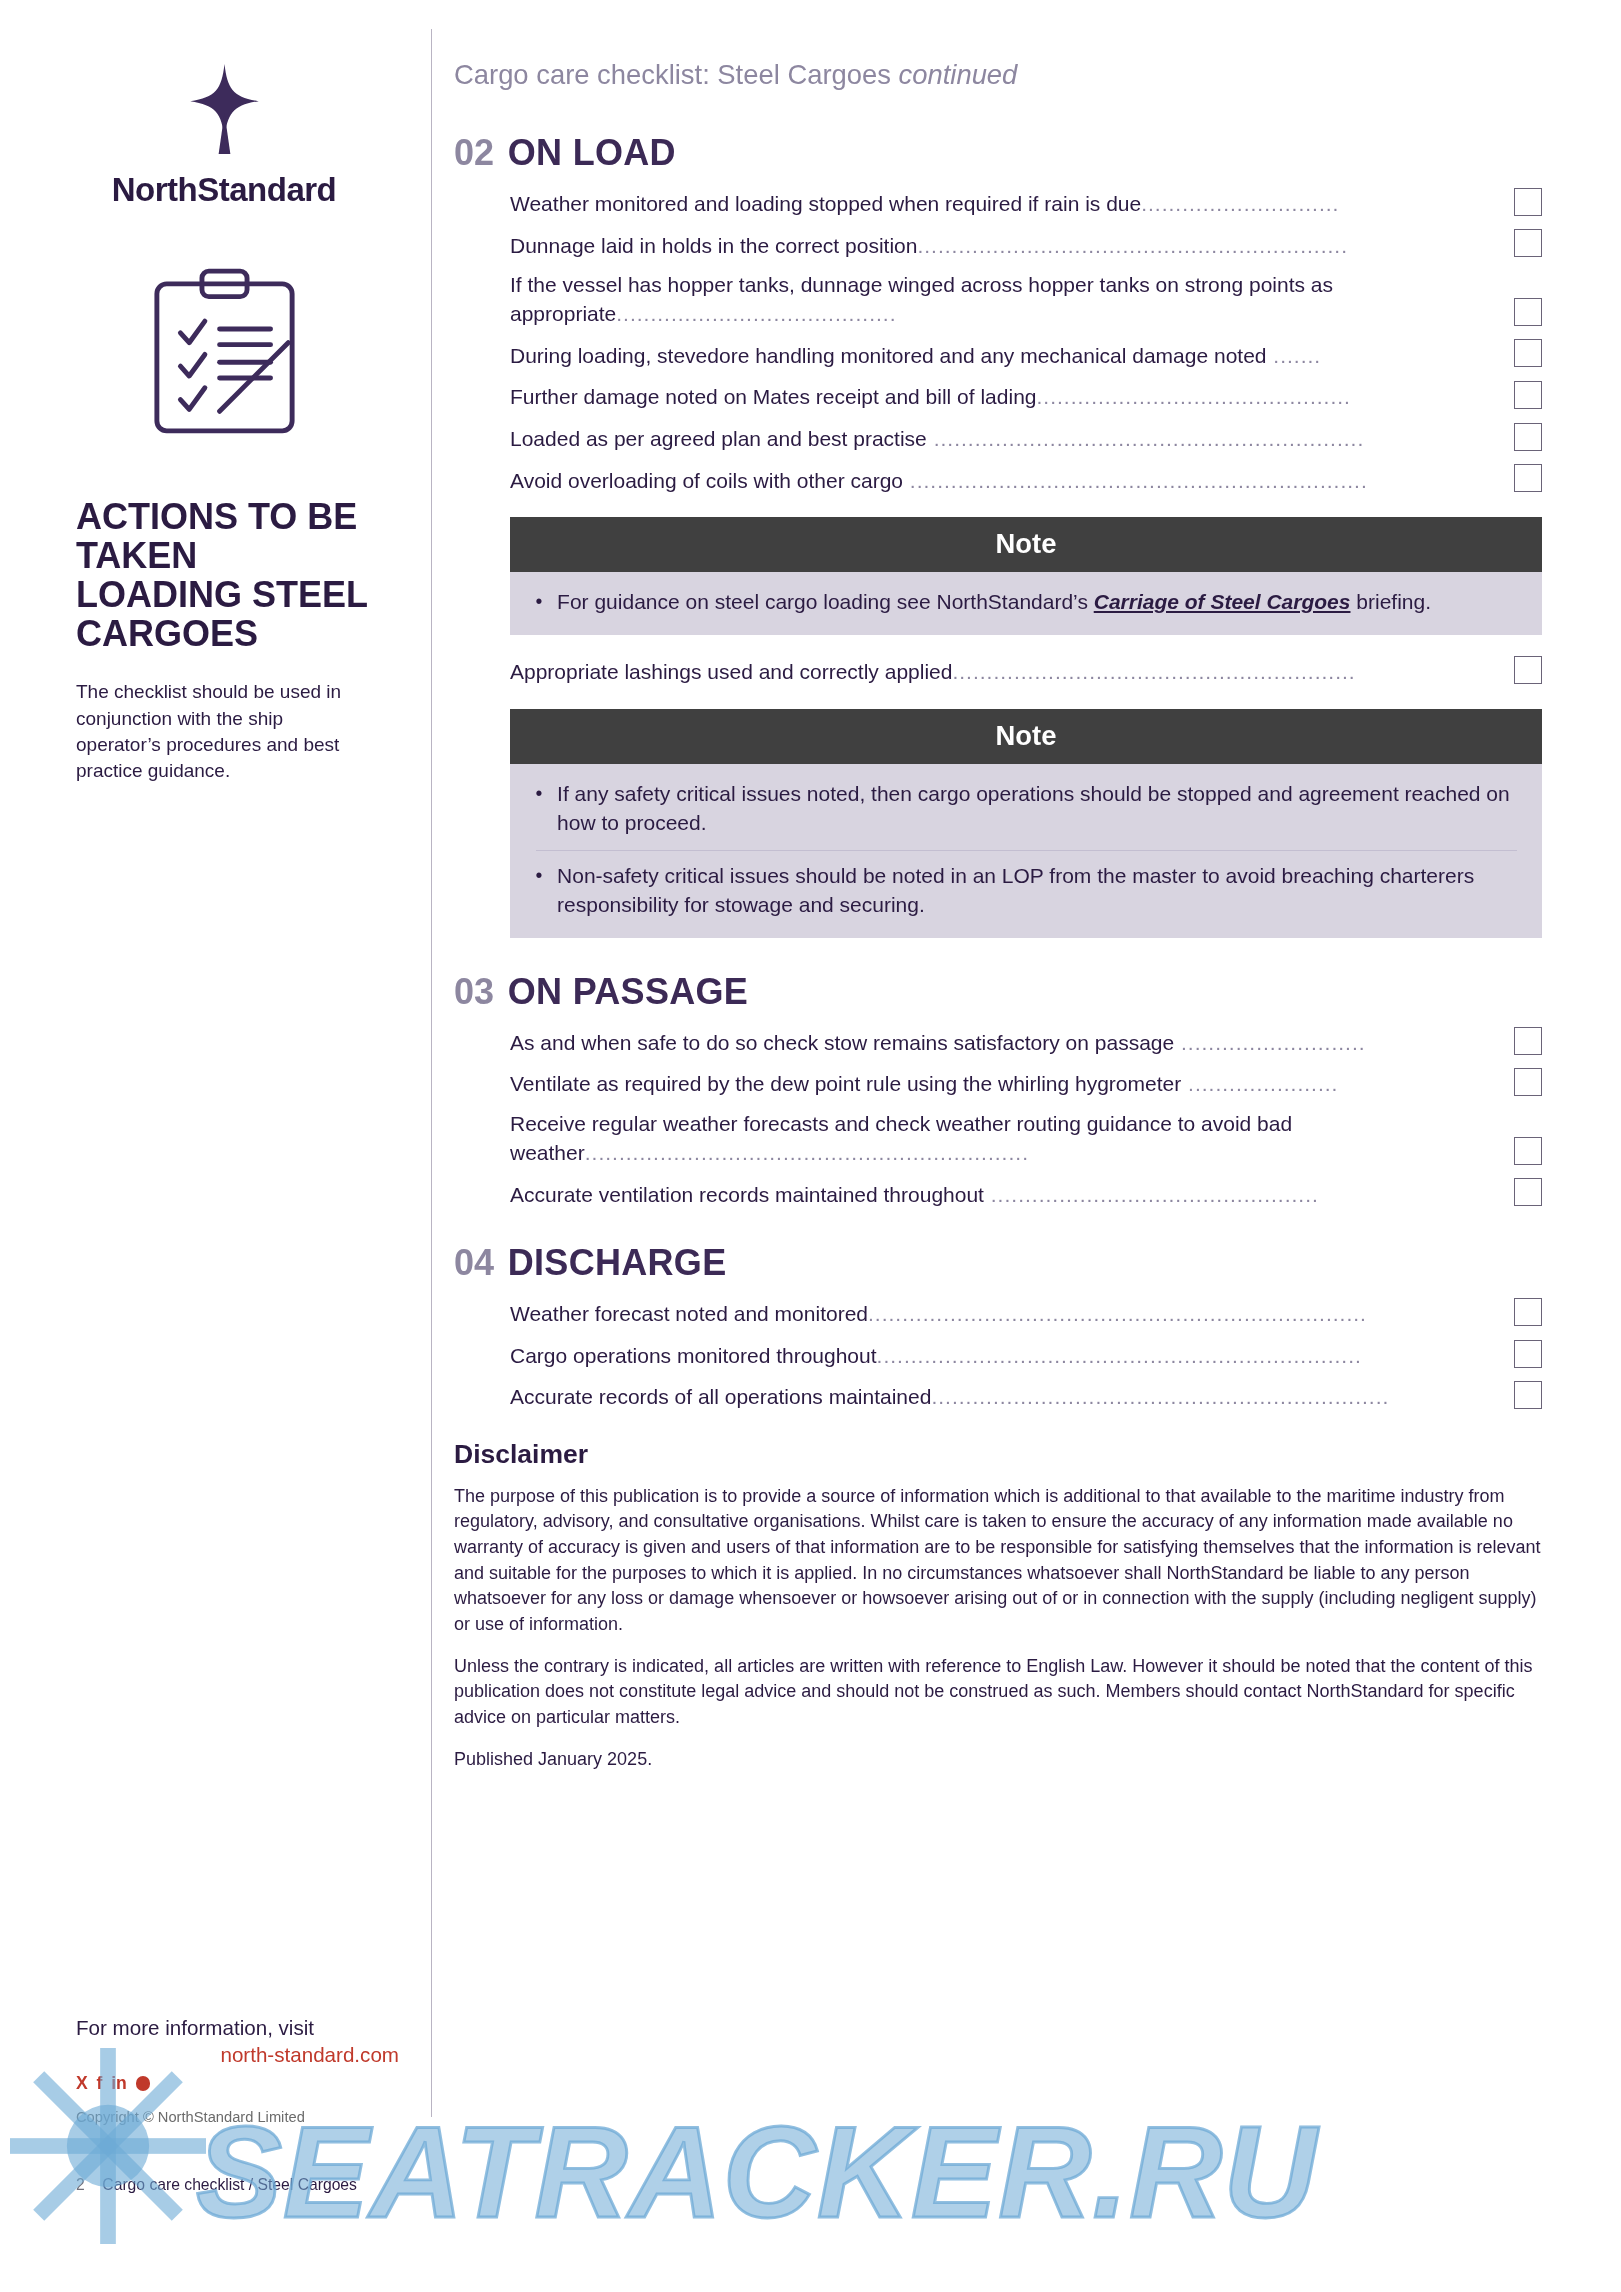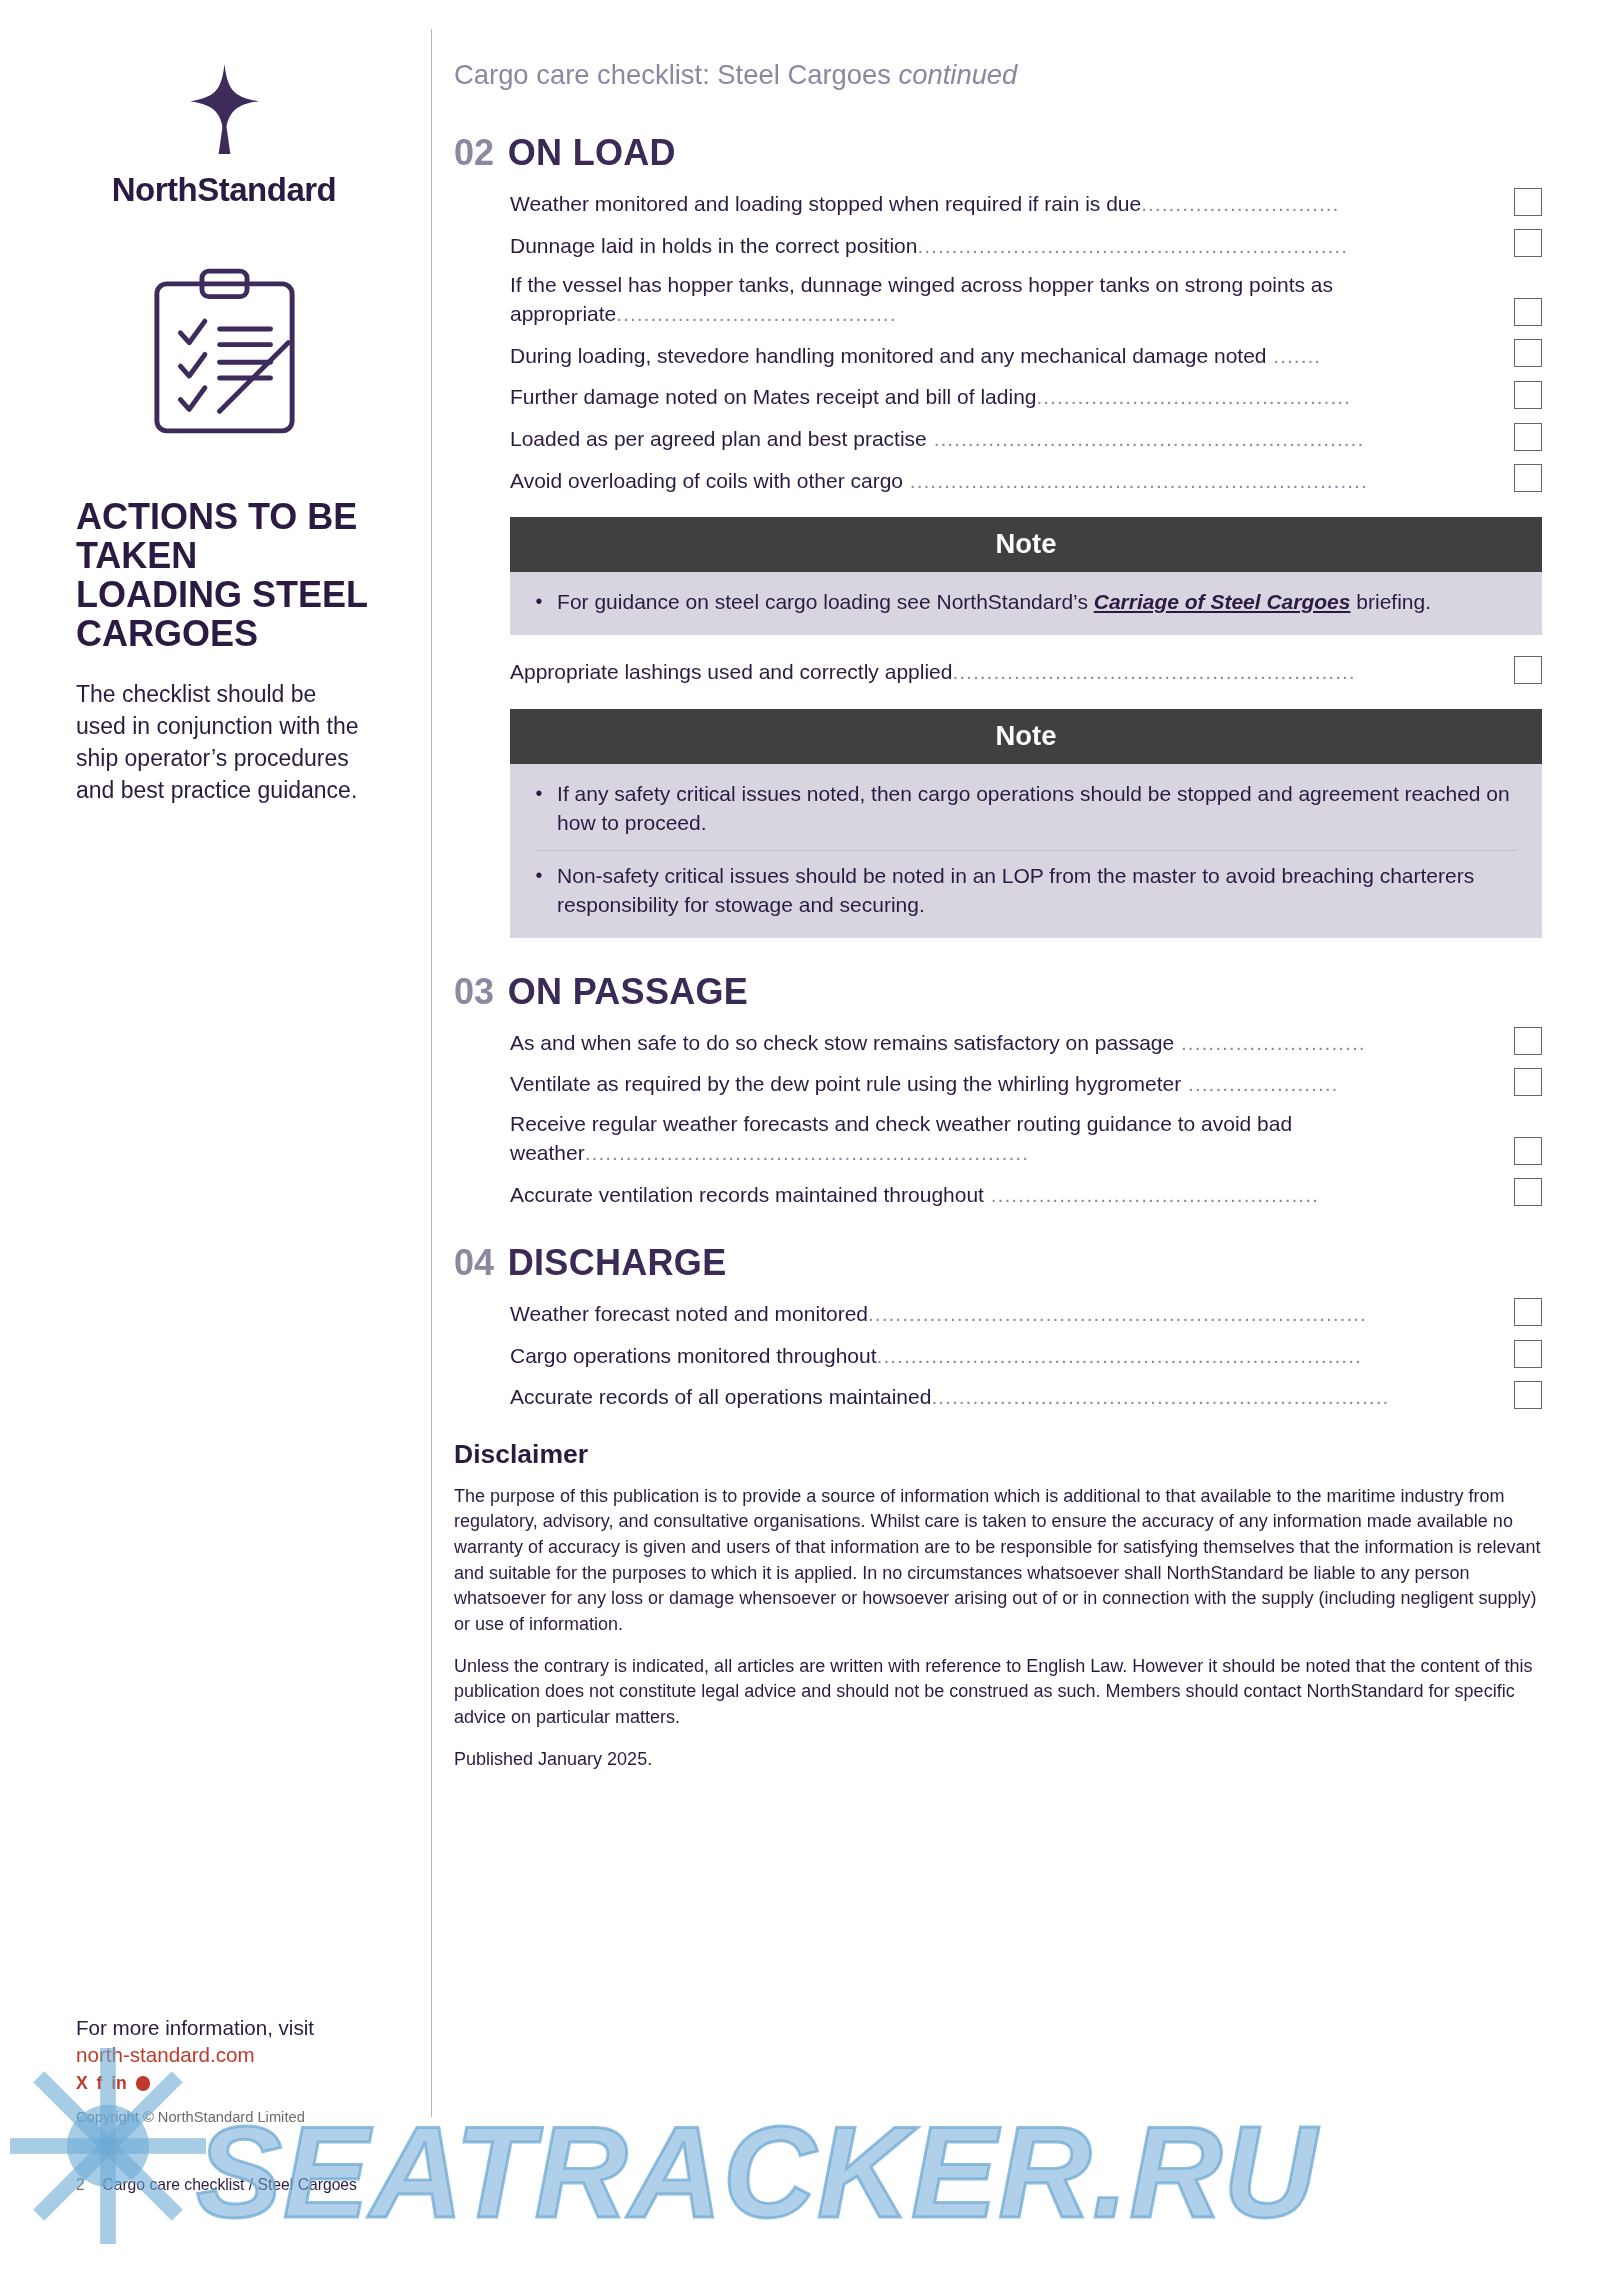--- a/index.html
+++ b/index.html
@@ -56,40 +56,41 @@
     font-size: 36px;
     line-height: 1.08;
     font-weight: bold;
     letter-spacing: 0px;
     color: #2b1b42;
     text-transform: uppercase;
   }
 
   .sidebar-note {
     margin-top: 25.5px;
-    font-size: 23px;
+    font-size: 19px;
     line-height: 1.38;
     color: #2b1b42;
   }
 
   .sidebar-footer {
     position: absolute;
     left: 76px;
     bottom: 106px;
     width: 323px;
   }
   .sidebar-footer .more-info {
     font-size: 20.6px;
     color: #2b1b42;
     line-height: 1.3;
   }
   .sidebar-footer .url {
     font-size: 20.6px;
     color: #c0392b;
     line-height: 1.3;
+    text-align: right;
   }
   .social-row {
     margin-top: 2.9px;
     display: flex;
     align-items: center;
     gap: 8.8px;
     height: 23.5px;
   }
   .social-row span {
     font-size: 17.6px;

